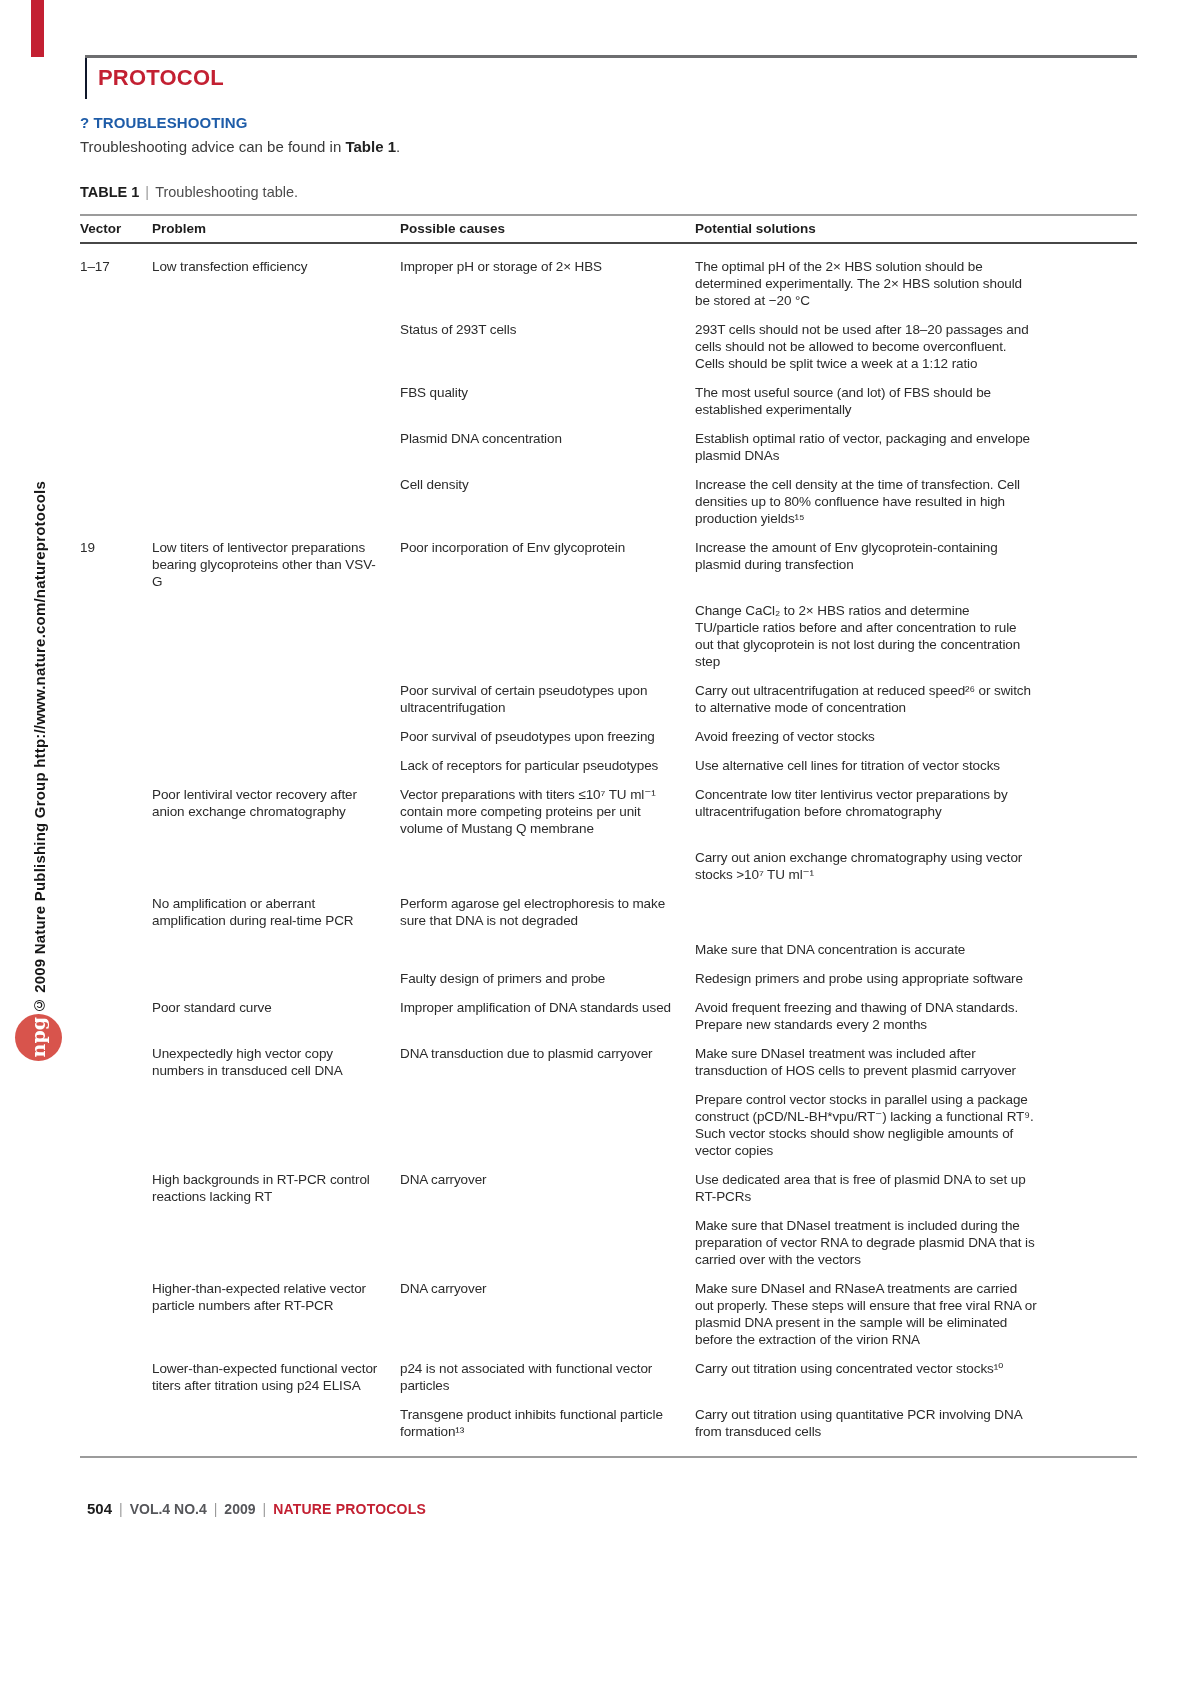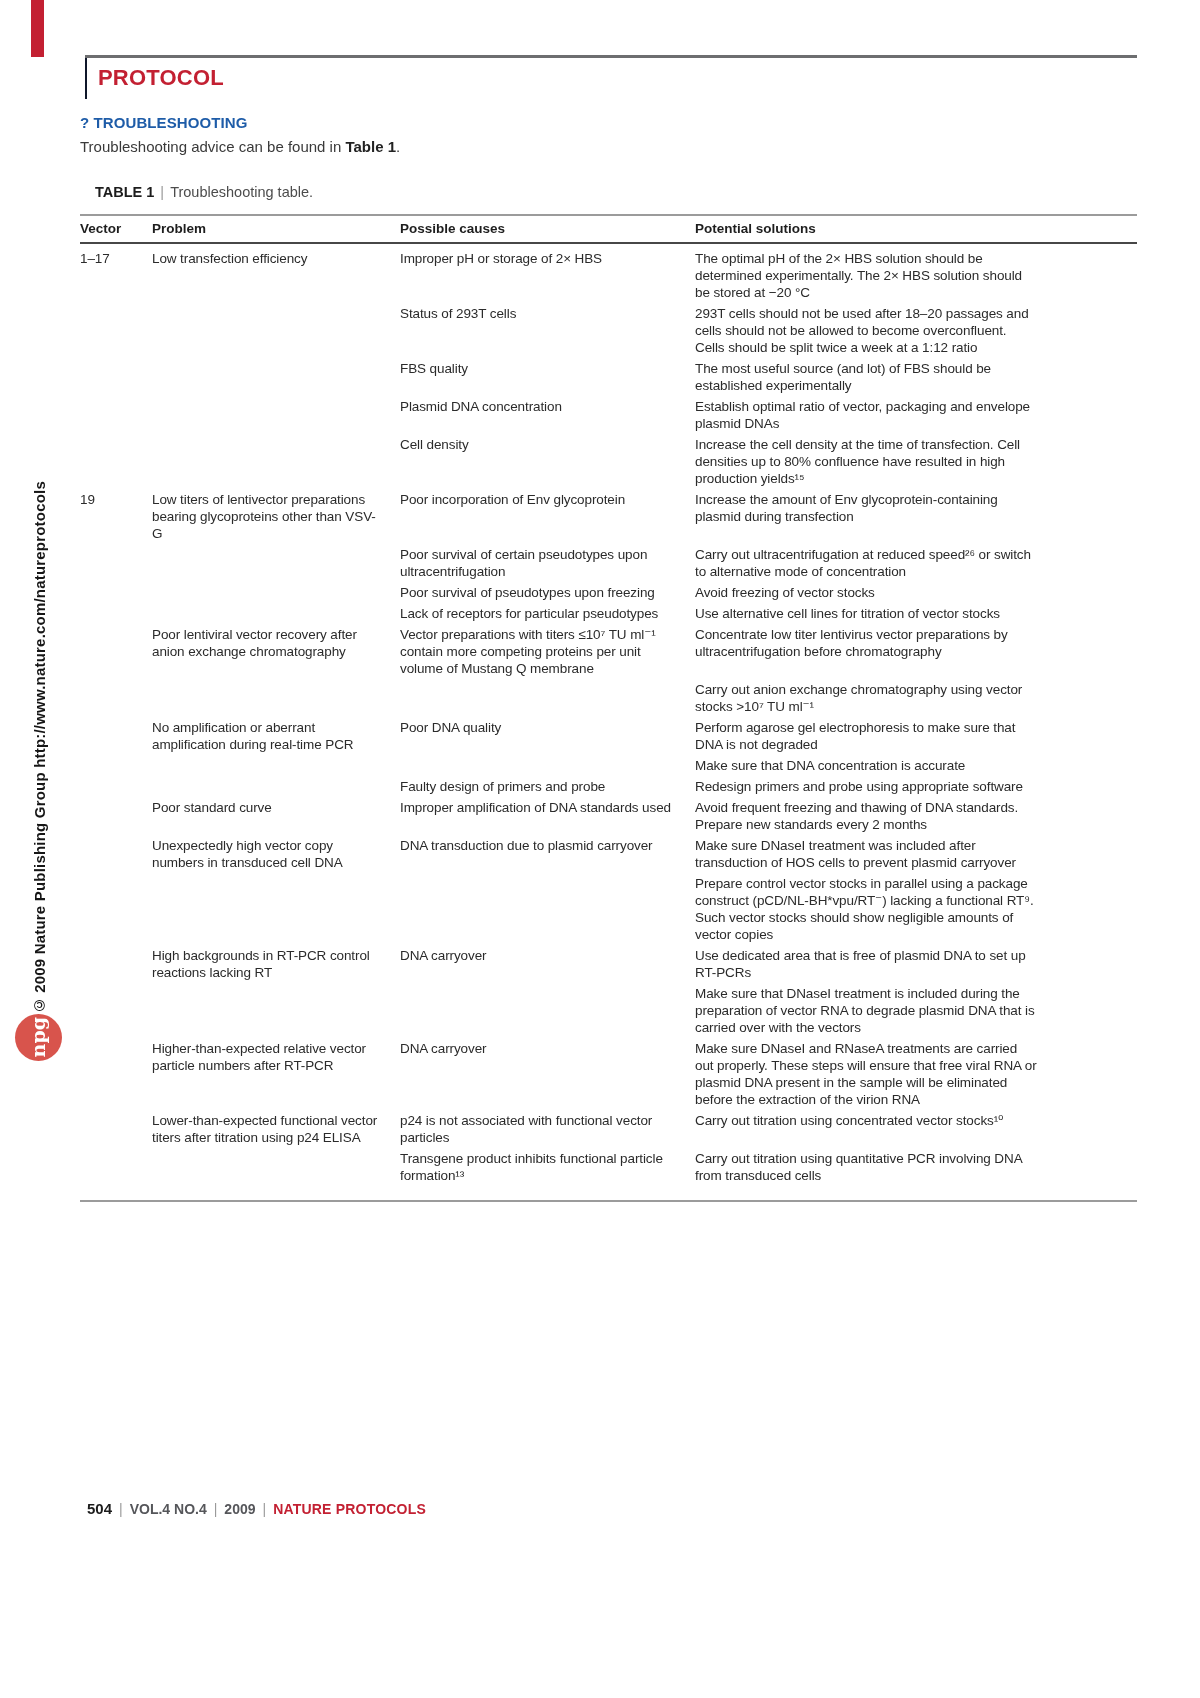--- a/index.html
+++ b/index.html
@@ -12,33 +12,33 @@
   .red-tab { position:absolute; left:31px; top:0; width:13px; height:57px; background:#c32032; }
 
   .protocol-head { position:absolute; left:85px; top:55px; width:1052px; border-top:3px solid #6d6e70; }
   .protocol-inner { border-left:2px solid #0f172a; padding:7px 0 8px 11px; }
   .protocol-title { color:#c32032; font-size:22px; font-weight:bold; letter-spacing:0.2px; }
 
   .ts-head { position:absolute; left:80px; top:114px; color:#1e5ca8; font-size:15px; font-weight:bold; letter-spacing:0.1px; }
   .ts-intro { position:absolute; left:80px; top:138px; font-size:15px; color:#3a3a3a; }
   .ts-intro b { color:#222; }
 
-  .tbl-caption { position:absolute; left:80px; top:184px; font-size:14.5px; color:#4c4c4c;margin-left:15px; }
+  .tbl-caption { position:absolute; left:80px; top:184px; font-size:14.5px; color:#4c4c4c; }
   .tbl-caption .cap-bold { font-weight:bold; color:#1c1c1c; }
   .tbl-caption .cap-bar { color:#9a9a9a; padding:0 6px; }
 
   .tbl { position:absolute; left:80px; top:214px; width:1057px; }
   .thead {
     display:grid; grid-template-columns:72px 248px 295px 1fr;
     border-top:2px solid #9b9b9b; border-bottom:2px solid #474747;
     padding:5px 0 6px 0;
   }
   .th { font-weight:bold; font-size:13.5px; color:#1e1e1e; padding-right:14px; }
   .tbody { border-bottom:2px solid #9b9b9b; padding:2px 0 16px 0; }
-  .tr { display:grid; grid-template-columns:72px 248px 295px 1fr; margin-top:4px; }
+  .tr { display:grid; grid-template-columns:72px 248px 295px 1fr; margin-top:12px; }
   .td { font-size:13.5px; line-height:17px; color:#2b2b2b; padding-right:16px; letter-spacing:-0.1px; }
   .td.solution { max-width:358px; }
 
   .footer { position:absolute; left:80px; top:1500px; font-size:14px; color:#55565a; }
   .footer .pg { font-weight:bold; color:#1c1c1c; font-size:15px;margin-left:7px; }
   .footer .sep { color:#9a9a9a; padding:0 7px; font-weight:normal; }
   .footer .vol { font-weight:bold; color:#55565a; }
   .footer .brand { font-weight:bold; color:#c32032; letter-spacing:0.2px; }
 
   .side-text {
@@ -118,20 +118,26 @@
         </div>
         <div class="tr">
           <div class="td steps">19</div>
           <div class="td problem">Low titers of lentivector preparations bearing glycoproteins other than VSV-G</div>
           <div class="td cause">Poor incorporation of Env glycoprotein</div>
           <div class="td solution">Increase the amount of Env glycoprotein-containing plasmid during transfection</div>
         </div>
         <div class="tr">
           <div class="td steps"></div>
           <div class="td problem"></div>
+          <div class="td cause"></div>
+          <div class="td solution">Change CaCl₂ to 2× HBS ratios and determine TU/particle ratios before and after concentration to rule out that glycoprotein is not lost during the concentration step</div>
+        </div>
+        <div class="tr">
+          <div class="td steps"></div>
+          <div class="td problem"></div>
           <div class="td cause">Poor survival of certain pseudotypes upon ultracentrifugation</div>
           <div class="td solution">Carry out ultracentrifugation at reduced speed²⁶ or switch to alternative mode of concentration</div>
         </div>
         <div class="tr">
           <div class="td steps"></div>
           <div class="td problem"></div>
           <div class="td cause">Poor survival of pseudotypes upon freezing</div>
           <div class="td solution">Avoid freezing of vector stocks</div>
         </div>
         <div class="tr">
@@ -148,21 +154,20 @@
         </div>
         <div class="tr">
           <div class="td steps"></div>
           <div class="td problem"></div>
           <div class="td cause"></div>
           <div class="td solution">Carry out anion exchange chromatography using vector stocks &gt;10⁷ TU ml⁻¹</div>
         </div>
         <div class="tr">
           <div class="td steps"></div>
           <div class="td problem">No amplification or aberrant amplification during real-time PCR</div>
-          <div class="td cause">Poor DNA quality</div>
           <div class="td solution">Perform agarose gel electrophoresis to make sure that DNA is not degraded</div>
         </div>
         <div class="tr">
           <div class="td steps"></div>
           <div class="td problem"></div>
           <div class="td cause"></div>
           <div class="td solution">Make sure that DNA concentration is accurate</div>
         </div>
         <div class="tr">
           <div class="td steps"></div>

